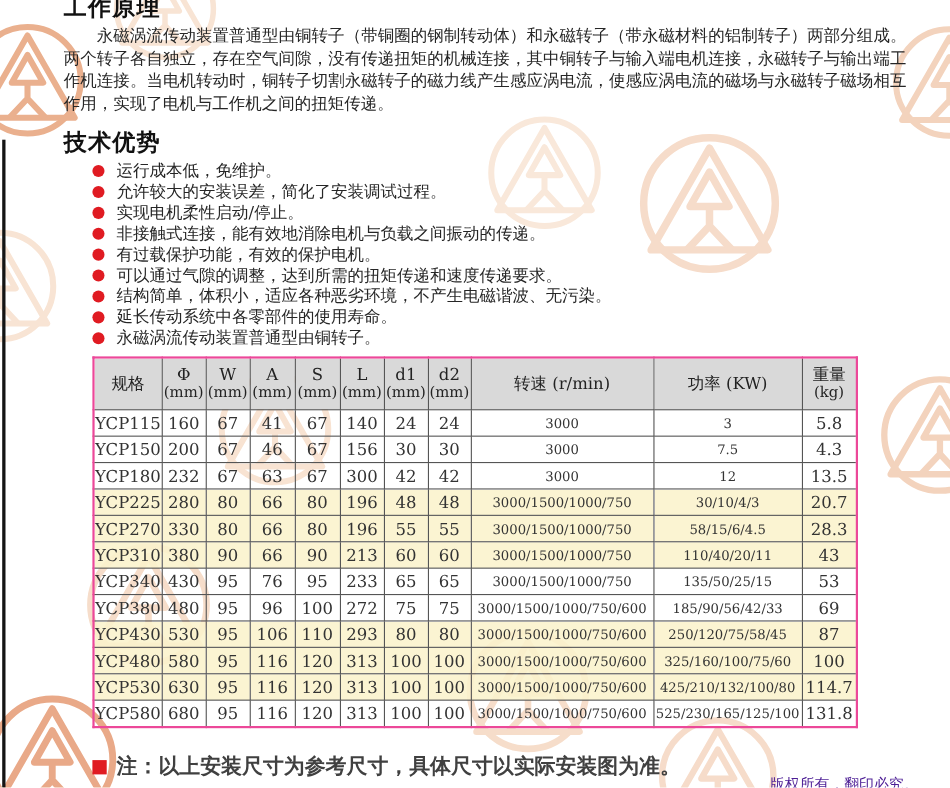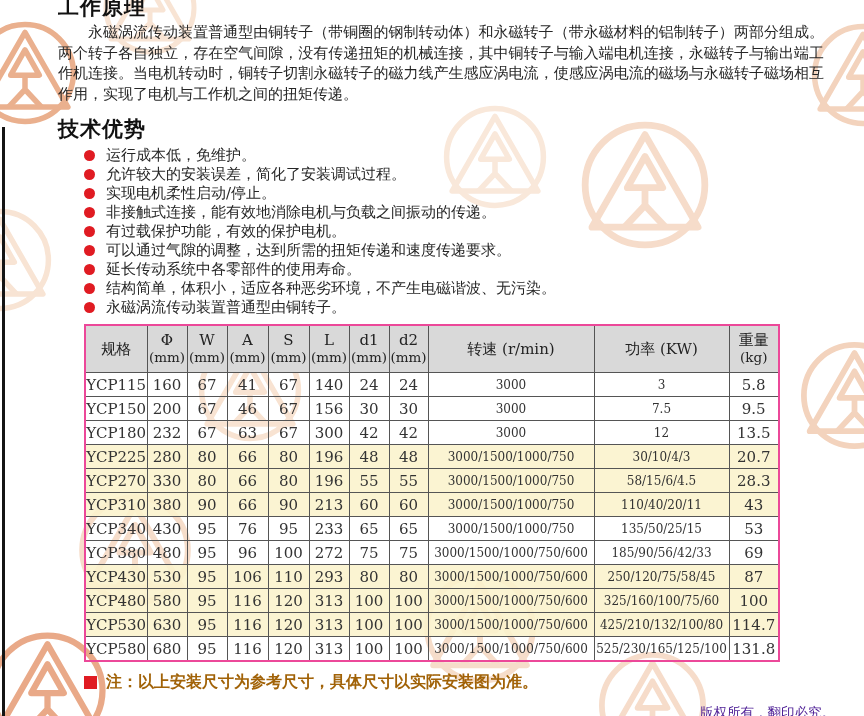--- a/index.html
+++ b/index.html
@@ -37,21 +37,21 @@
   table.spec th,table.spec td{border:1px solid #555;padding:0;white-space:nowrap;overflow:hidden;}
   table.spec thead th{
     background:#d9d9d9;font-weight:normal;font-size:15px;color:#222;
     height:46px;line-height:17px;
   }
   table.spec thead th .sub{display:block;font-size:13.5px;}
   table.spec tbody td{height:23px;font-size:15px;color:#333;background:transparent;}
   table.spec tbody td.long{font-size:12px;}
   table.spec tbody tr.hl td{background:rgba(250,242,204,0.88);}
   
-  .note-row{margin:10px 0 0 84px;display:flex;align-items:center;font-size:16px;font-weight:bold;color:#a16207;}
+  .note-row{margin:22px 0 0 84px;display:flex;align-items:center;font-size:19px;font-weight:bold;color:#404040;}
   .sq{width:13px;height:13px;flex:0 0 auto;margin-right:9px;}
   .copyright{position:absolute;left:700px;top:704px;font-size:13.5px;color:#4c1d95;z-index:1;}
 </style>
 </head>
 <body>
 
 <svg width="0" height="0" style="position:absolute" aria-hidden="true">
   <defs>
     <symbol id="wm-logo" viewBox="0 0 100 100">
       <circle cx="50" cy="50" r="44" fill="none" stroke="currentColor" stroke-width="5"></circle>
@@ -126,25 +126,25 @@
       <li>
         <span class="dot" style="background: rgb(224, 27, 34);"></span>
         <span>有过载保护功能，有效的保护电机。</span>
       </li>
       <li>
         <span class="dot" style="background: rgb(224, 27, 34);"></span>
         <span>可以通过气隙的调整，达到所需的扭矩传递和速度传递要求。</span>
       </li>
       <li>
         <span class="dot" style="background: rgb(224, 27, 34);"></span>
+        <span>结构简单，体积小，适应各种恶劣环境，不产生电磁谐波、无污染。</span>
+      </li>
+      <li>
+        <span class="dot" style="background: rgb(224, 27, 34);"></span>
         <span>延长传动系统中各零部件的使用寿命。</span>
-      </li>
-      <li>
-        <span class="dot" style="background: rgb(224, 27, 34);"></span>
-        <span>结构简单，体积小，适应各种恶劣环境，不产生电磁谐波、无污染。</span>
       </li>
       <li>
         <span class="dot" style="background: rgb(224, 27, 34);"></span>
         <span>永磁涡流传动装置普通型由铜转子。</span>
       </li>
     </ul>
 
   <table class="spec">
     <colgroup>
       <col style="width:62px">
@@ -192,21 +192,21 @@
           <td>YCP150</td>
           <td>200</td>
           <td>67</td>
           <td>46</td>
           <td>67</td>
           <td>156</td>
           <td>30</td>
           <td>30</td>
           <td class="long">3000</td>
           <td class="long">7.5</td>
-          <td>9.5</td>
+          <td>4.3</td>
         </tr>
         <tr>
           <td>YCP180</td>
           <td>232</td>
           <td>67</td>
           <td>63</td>
           <td>67</td>
           <td>300</td>
           <td>42</td>
           <td>42</td>

